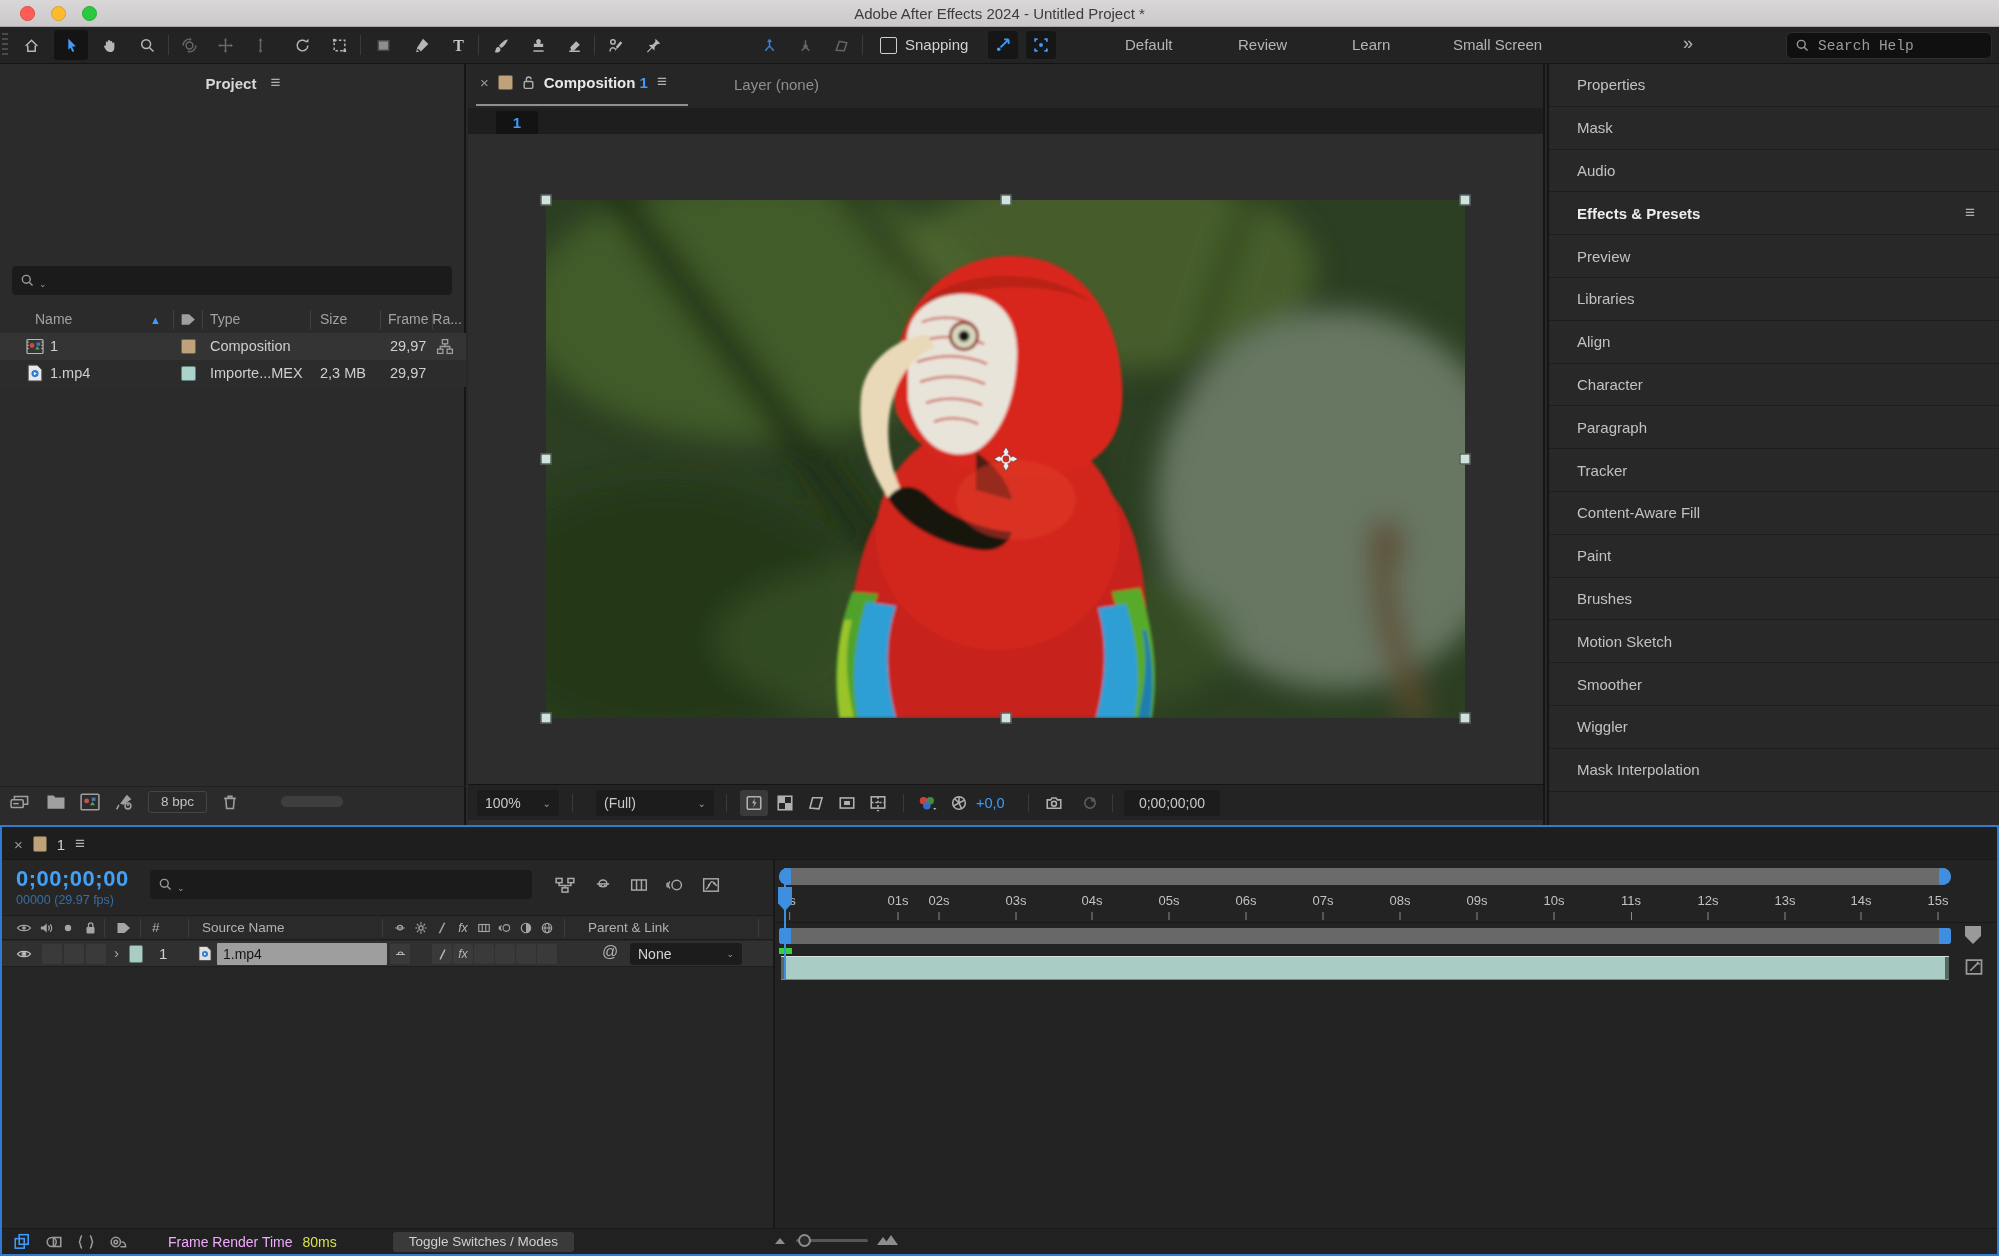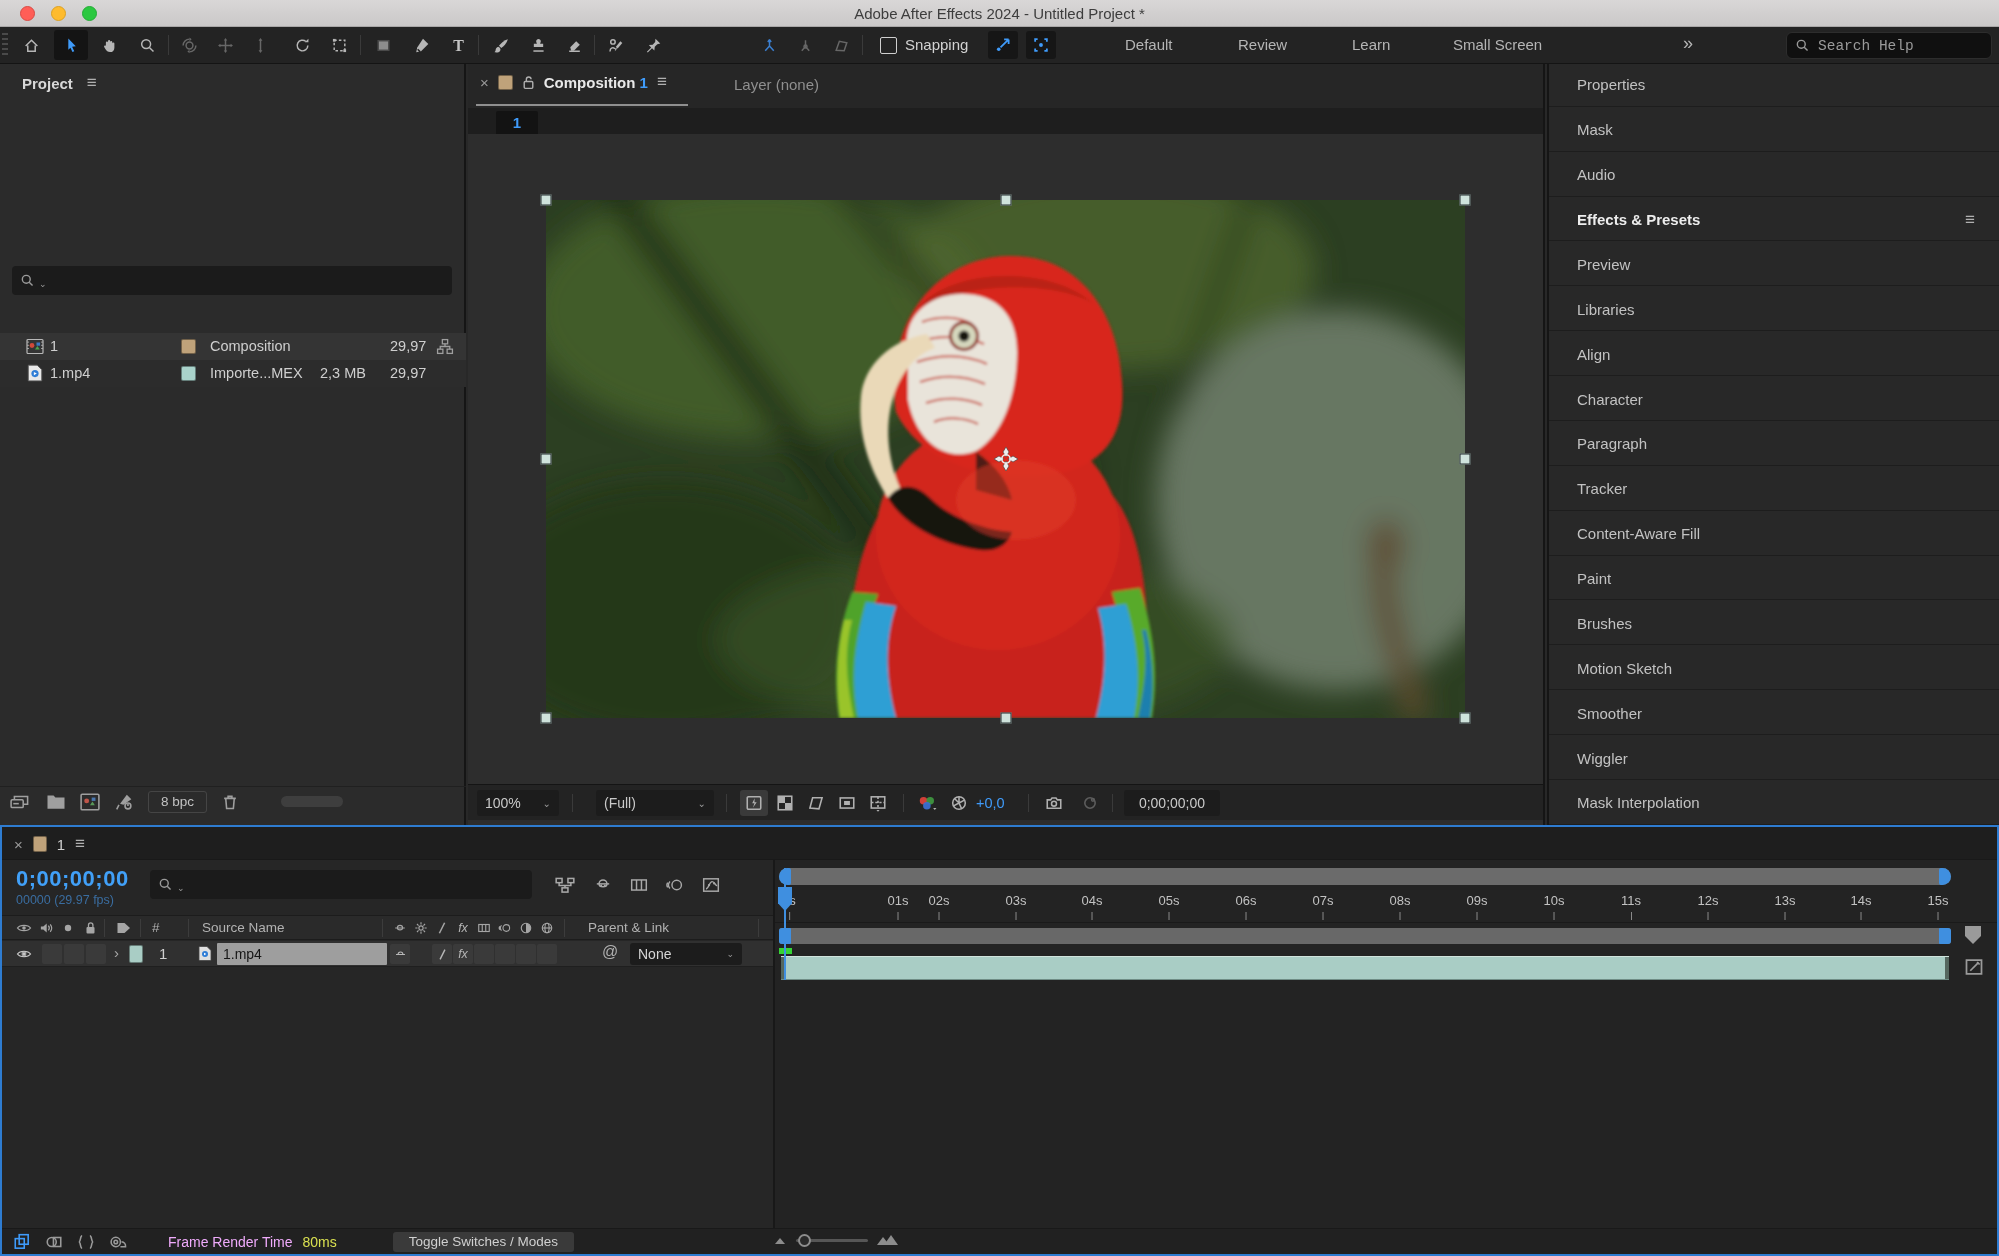--- a/index.html
+++ b/index.html
@@ -38,21 +38,21 @@
   .helpsearch svg{stroke:#9a9a9a;fill:none;stroke-width:1.5px;}
   .helpsearch input{background:transparent;border:none;outline:none;color:#9a9a9a;font-size:14.5px;width:150px;
                     font-family:Liberation Mono, monospace;}
   .helpsearch input::placeholder{color:#9a9a9a;}
 
   
   .main{position:absolute;top:64px;left:0;right:0;height:761px;}
 
   
   .project{position:absolute;left:0;top:0;width:466px;height:761px;background:#2b2b2b;border-right:2px solid #151515;}
-  .p-head{position:absolute;left:0;top:0;right:0;height:38px;display:flex;align-items:center;padding-left:22px;gap:14px;}
+  .p-head{position:absolute;left:0;top:0;right:0;height:38px;display:flex;align-items:center;padding-left:22px;gap:14px;justify-content:center;}
   .p-title{color:#d8d8d8;font-size:15px;font-weight:600;}
   .menu-glyph{color:#b0b0b0;font-size:17px;}
   .p-search{position:absolute;left:12px;top:202px;width:440px;height:29px;background:#1b1b1b;border-radius:4px;
             display:flex;align-items:center;padding:0 8px;gap:4px;}
   .p-search svg{stroke:#9a9a9a;fill:none;stroke-width:1.5px;}
   .p-search .dd{color:#9a9a9a;font-size:9px;margin-top:6px;}
   .p-search input{flex:1;background:transparent;border:none;outline:none;color:#cfcfcf;
                   font-family:"Liberation Sans","DejaVu Sans",sans-serif;}
   .p-cols{position:absolute;left:0;top:243px;width:466px;height:25px;color:#a2a2a2;font-size:14px;}
   .p-cols .csep{position:absolute;top:3px;width:1px;height:19px;background:#404040;}
@@ -95,21 +95,21 @@
   .vicon{position:absolute;top:5px;width:28px;height:26px;display:flex;align-items:center;justify-content:center;border-radius:3px;}
   .vicon svg{stroke:#b0b0b0;fill:none;stroke-width:1.4px;}
   .vicon svg .f{fill:#b0b0b0;stroke:none;}
   .vicon.pressed{background:#3a3a3a;}
   .vicon.dim svg{stroke:#5d5d5d;}
   .vsep{position:absolute;top:9px;width:1px;height:18px;background:#3a3a3a;}
   .exp-val{position:absolute;top:10px;color:#3f9bfa;font-size:14.5px;}
 
   
   .rightstack{position:absolute;left:1547px;top:0;width:452px;height:761px;background:#282828;border-left:2px solid #151515;
-              display:flex;flex-direction:column;justify-content:space-between;}
+              display:flex;flex-direction:column;}
   .r-row{height:42.8px;flex:0 0 auto;display:flex;align-items:center;padding:0 24px 0 28px;
          border-bottom:1px solid #1d1d1d;color:#c2c2c2;font-size:15px;justify-content:space-between;}
   .r-row.active{color:#ededed;font-weight:600;}
 
   
   .timeline{position:absolute;top:825px;left:0;right:0;bottom:0;background:#262626;border:2px solid #2e7cd1;}
   .tlt-row{position:absolute;left:0;top:0;right:0;height:33px;background:#1e1e1e;border-bottom:1px solid #191919;}
   .tlt-tab{position:absolute;left:12px;top:7px;display:flex;align-items:center;gap:10px;color:#cfcfcf;}
   .tlt-tab .x{color:#9a9a9a;}
 
@@ -359,20 +359,35 @@
       </div>
       <div class="p-search">
         <svg width="15" height="15" viewBox="0 0 16 16">
             <circle cx="6.7" cy="6.7" r="4.2"></circle>
             <path d="M9.8 9.8 L13.4 13.4"></path>
           </svg>
         <span class="dd">⌄</span>
         <input style="">
       </div>
 
+      <div class="p-cols">
+        <span class="abs" style="left:35px;top:4px;">Name</span>
+        <span class="abs sort-asc" style="left:150px;top:7px;">▲</span>
+        <span class="csep" style="left:173px;"></span>
+        <svg class="abs" style="left:180px;top:5px;" width="17" height="15" viewBox="0 0 16 14">
+            <path d="M1.5 2 H8.5 L14 7 8.5 12 H1.5z" fill="#9f9f9f" stroke="none"></path>
+          </svg>
+        <span class="csep" style="left:202px;"></span>
+        <span class="abs" style="left:210px;top:4px;">Type</span>
+        <span class="csep" style="left:310px;"></span>
+        <span class="abs" style="left:320px;top:4px;">Size</span>
+        <span class="csep" style="left:380px;"></span>
+        <span class="abs" style="left:388px;top:4px;">Frame Ra...</span>
+        <span class="csep" style="left:432px;"></span>
+      </div>
 
       <div class="p-row" style="top:269px;background:#343434;">
         <svg class="cell" style="left:26px;top:5px;" width="18" height="17" viewBox="0 0 18 16">
             <rect x="1" y="1" width="16" height="14" rx="1" fill="none" stroke="#b8b8b8" stroke-width="1.2"></rect>
             <circle cx="6" cy="7" r="2.4" fill="#d04a3a"></circle>
             <path d="M9 11 l2.4-3.6 2.4 3.6z" fill="#4aa34a"></path>
             <rect x="10.5" y="4" width="3.6" height="3.2" fill="#3b78c2"></rect>
             <path d="M1 3.6 h2 M1 6.8 h2 M1 10 h2 M15 3.6 h2 M15 6.8 h2 M15 10 h2" stroke="#b8b8b8" stroke-width=".8"></path>
           </svg>
         <span class="cell" style="left:50px;">1</span>

